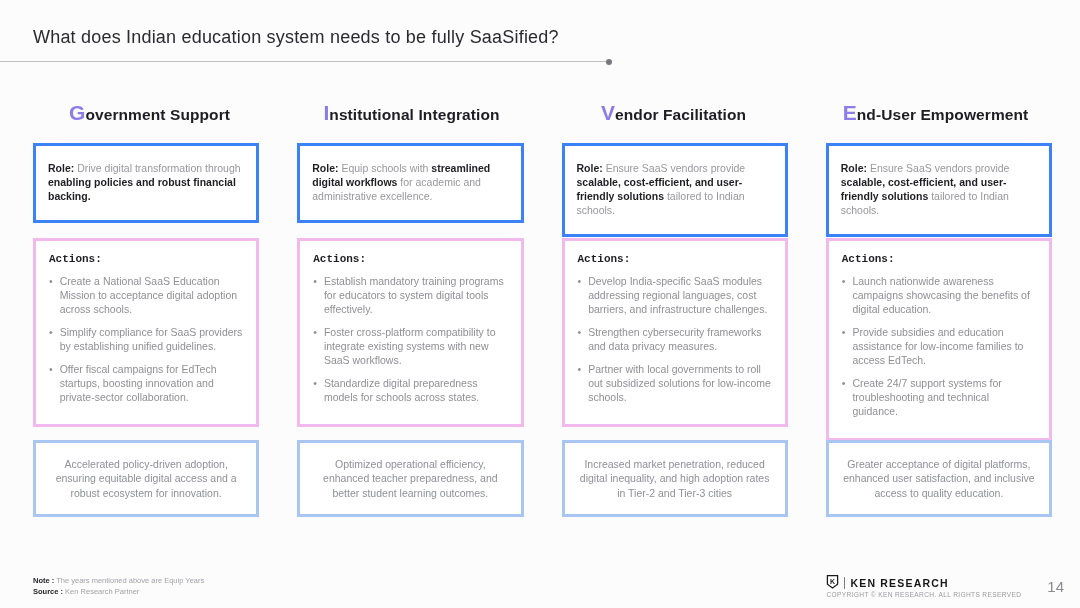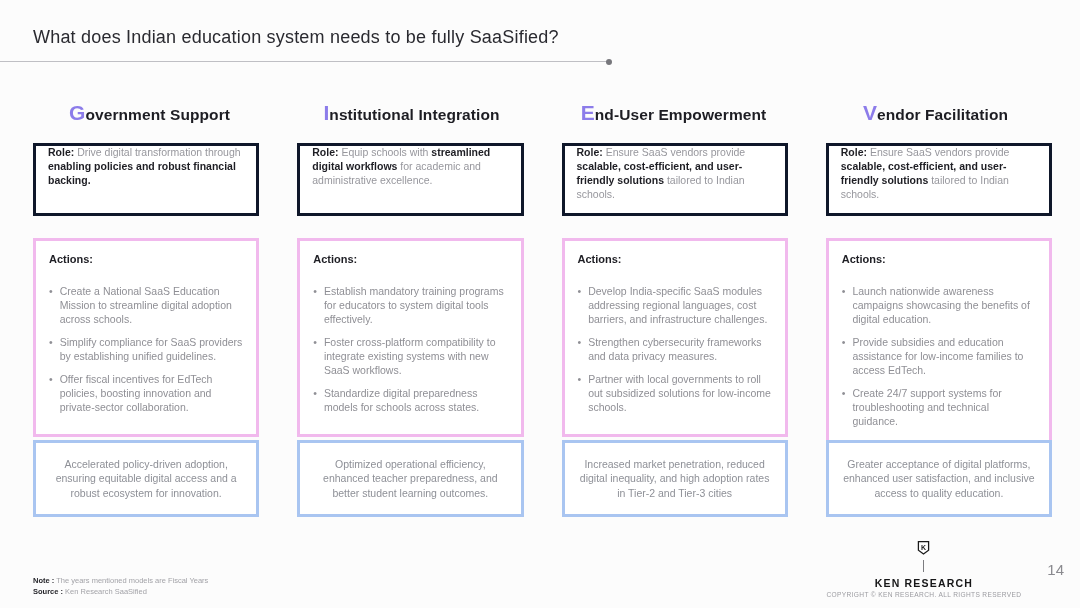--- a/index.html
+++ b/index.html
@@ -19,67 +19,67 @@
   .grid-rows { position:absolute; left:33px; top:101px; width:1019px; }
   .row { display:grid; grid-template-columns:repeat(4, 1fr); column-gap:38px; align-items:start; }
   .row-head    { height:42px;gap:29px; }
   .row-role    { height:95px; }
   .row-actions { height:202px; }
   .row-outcome { height:77px; align-items:stretch;border-radius:12px; }
 
   .col-heading { text-align:center; font-size:15.5px; font-weight:700; color:#1d1d23; letter-spacing:.1px; }
   .col-heading .cap { font-size:21px; color:#8c7cea; font-weight:700; }
 
-  .role-box { background:#ffffff; border:3px solid #0f172a; min-height:73px;
-              padding:0 12px; font-size:10.5px; line-height:1.33; color:#97979d; }
+  .role-box { background:#ffffff; border:3px solid #3b82f6; min-height:73px;
+              padding:16px 12px; font-size:10.5px; line-height:1.33; color:#97979d; }
   .role-box b, .actions-box b { color:#1e1e24; font-weight:700; }
 
   .actions-box { background:#ffffff; border:3px solid #f1b9ed; min-height:184px;
                  padding:12px 13px 10px; }
-  .actions-title { font-size:11px; font-weight:700; color:#1e1e24; margin-bottom:20px; }
+  .actions-title { font-size:11px; font-weight:700; color:#1e1e24; margin-bottom:10px;font-family:Liberation Mono, monospace; }
   .actions-list { list-style:none; }
   .actions-list li { display:flex; gap:7px; margin-bottom:9px;
                      font-size:10.5px; line-height:1.33; color:#8f8f95; }
   .actions-list .blt { flex:0 0 auto; color:#8f8f95; }
 
   .outcome-box { background:#ffffff; border:3px solid #a9c5f1; height:100%;
                  display:flex; align-items:center; justify-content:center;
                  padding:8px 12px; text-align:center;
                  font-size:10.5px; line-height:1.35; color:#8e9097; }
 
   
   .footer { position:absolute; left:33px; right:16px; bottom:10px;
             display:flex; justify-content:space-between; align-items:flex-end; }
   .footnotes { font-size:7.5px; line-height:1.45; color:#a3a3a8; }
   .footnotes b { color:#26262b;margin-top:16px; }
   .footer-right { display:flex; align-items:center; gap:26px; }
   .brand-block { display:flex; flex-direction:column; gap:2px; }
-  .brand-row { display:flex; align-items:center; gap:5px;flex-direction:column; }
+  .brand-row { display:flex; align-items:flex-end; gap:5px; }
   .brand-sep { width:1px; height:12px; background:#7c7c80; }
   .brand-name { font-size:10.5px; font-weight:700; color:#161617; letter-spacing:1.2px; }
   .copyright { font-size:6.6px; color:#9b9ba0; letter-spacing:.35px; }
   .page-num { font-size:15px; color:#8a8a8f; }
 </style>
 </head>
 <body>
 
 <div class="slide">
 
   <h1 class="page-title">What does Indian education system needs to be fully SaaSified?</h1>
   <div class="title-rule">
     <span class="dot"></span>
   </div>
 
   <div class="grid-rows">
 
     <div class="row row-head">
       <div class="col-heading"><span class="cap">G</span><span>overnment Support</span></div>
       <div class="col-heading"><span class="cap">I</span><span>nstitutional Integration</span></div>
+      <div class="col-heading"><span class="cap">V</span><span>endor Facilitation</span></div>
       <div class="col-heading"><span class="cap">E</span><span>nd-User Empowerment</span></div>
-      <div class="col-heading"><span class="cap">V</span><span>endor Facilitation</span></div>
     </div>
 
     <div class="row row-role">
       <div class="role-box">
         <b>Role:</b>
         <span>Drive digital transformation through</span>
         <b>enabling policies and robust financial backing.</b>
         <span></span>
       </div>
       <div class="role-box">
@@ -101,29 +101,29 @@
         <span>tailored to Indian schools.</span>
       </div>
     </div>
 
     <div class="row row-actions">
       <div class="actions-box">
         <div class="actions-title">Actions:</div>
         <ul class="actions-list">
           <li>
               <span class="blt">•</span>
-              <span>Create a National SaaS Education Mission to streamline digital adoption across schools.</span>
+              <span>Create a National SaaS Education Mission to acceptance digital adoption across schools.</span>
             </li>
           <li>
               <span class="blt">•</span>
               <span>Simplify compliance for SaaS providers by establishing unified guidelines.</span>
             </li>
           <li>
               <span class="blt">•</span>
-              <span>Offer fiscal incentives for EdTech policies, boosting innovation and private-sector collaboration.</span>
+              <span>Offer fiscal campaigns for EdTech startups, boosting innovation and private-sector collaboration.</span>
             </li>
         </ul>
       </div>
       <div class="actions-box">
         <div class="actions-title">Actions:</div>
         <ul class="actions-list">
           <li>
               <span class="blt">•</span>
               <span>Establish mandatory training programs for educators to system digital tools effectively.</span>
             </li>
@@ -177,22 +177,22 @@
       <div class="outcome-box">Accelerated policy-driven adoption, ensuring equitable digital access and a robust ecosystem for innovation.</div>
       <div class="outcome-box">Optimized operational efficiency, enhanced teacher preparedness, and better student learning outcomes.</div>
       <div class="outcome-box">Increased market penetration, reduced digital inequality, and high adoption rates in Tier-2 and Tier-3 cities</div>
       <div class="outcome-box">Greater acceptance of digital platforms, enhanced user satisfaction, and inclusive access to quality education.</div>
     </div>
 
   </div>
 
   <div class="footer">
     <div class="footnotes">
-      <div><b>Note :</b> <span>The years mentioned models are Fiscal Years</span></div>
-      <div><b>Source :</b> <span>Ken Research SaaSified</span></div>
+      <div><b>Note :</b> <span>The years mentioned above are Equip Years</span></div>
+      <div><b>Source :</b> <span>Ken Research Partner</span></div>
     </div>
     <div class="footer-right">
       <div class="brand-block">
         <div class="brand-row">
           <svg width="13" height="14" viewBox="0 0 20 22">
             <path d="M2 1 h16 v13.5 L10 20.5 2 14.5 Z" fill="#ffffff" stroke="#1a1a1a" stroke-width="2"></path>
             <text x="10" y="13.5" text-anchor="middle" font-size="11" font-weight="bold" fill="#1a1a1a" font-family="Liberation Sans, sans-serif">K</text>
           </svg>
           <span class="brand-sep"></span>
           <span class="brand-name">KEN RESEARCH</span>

